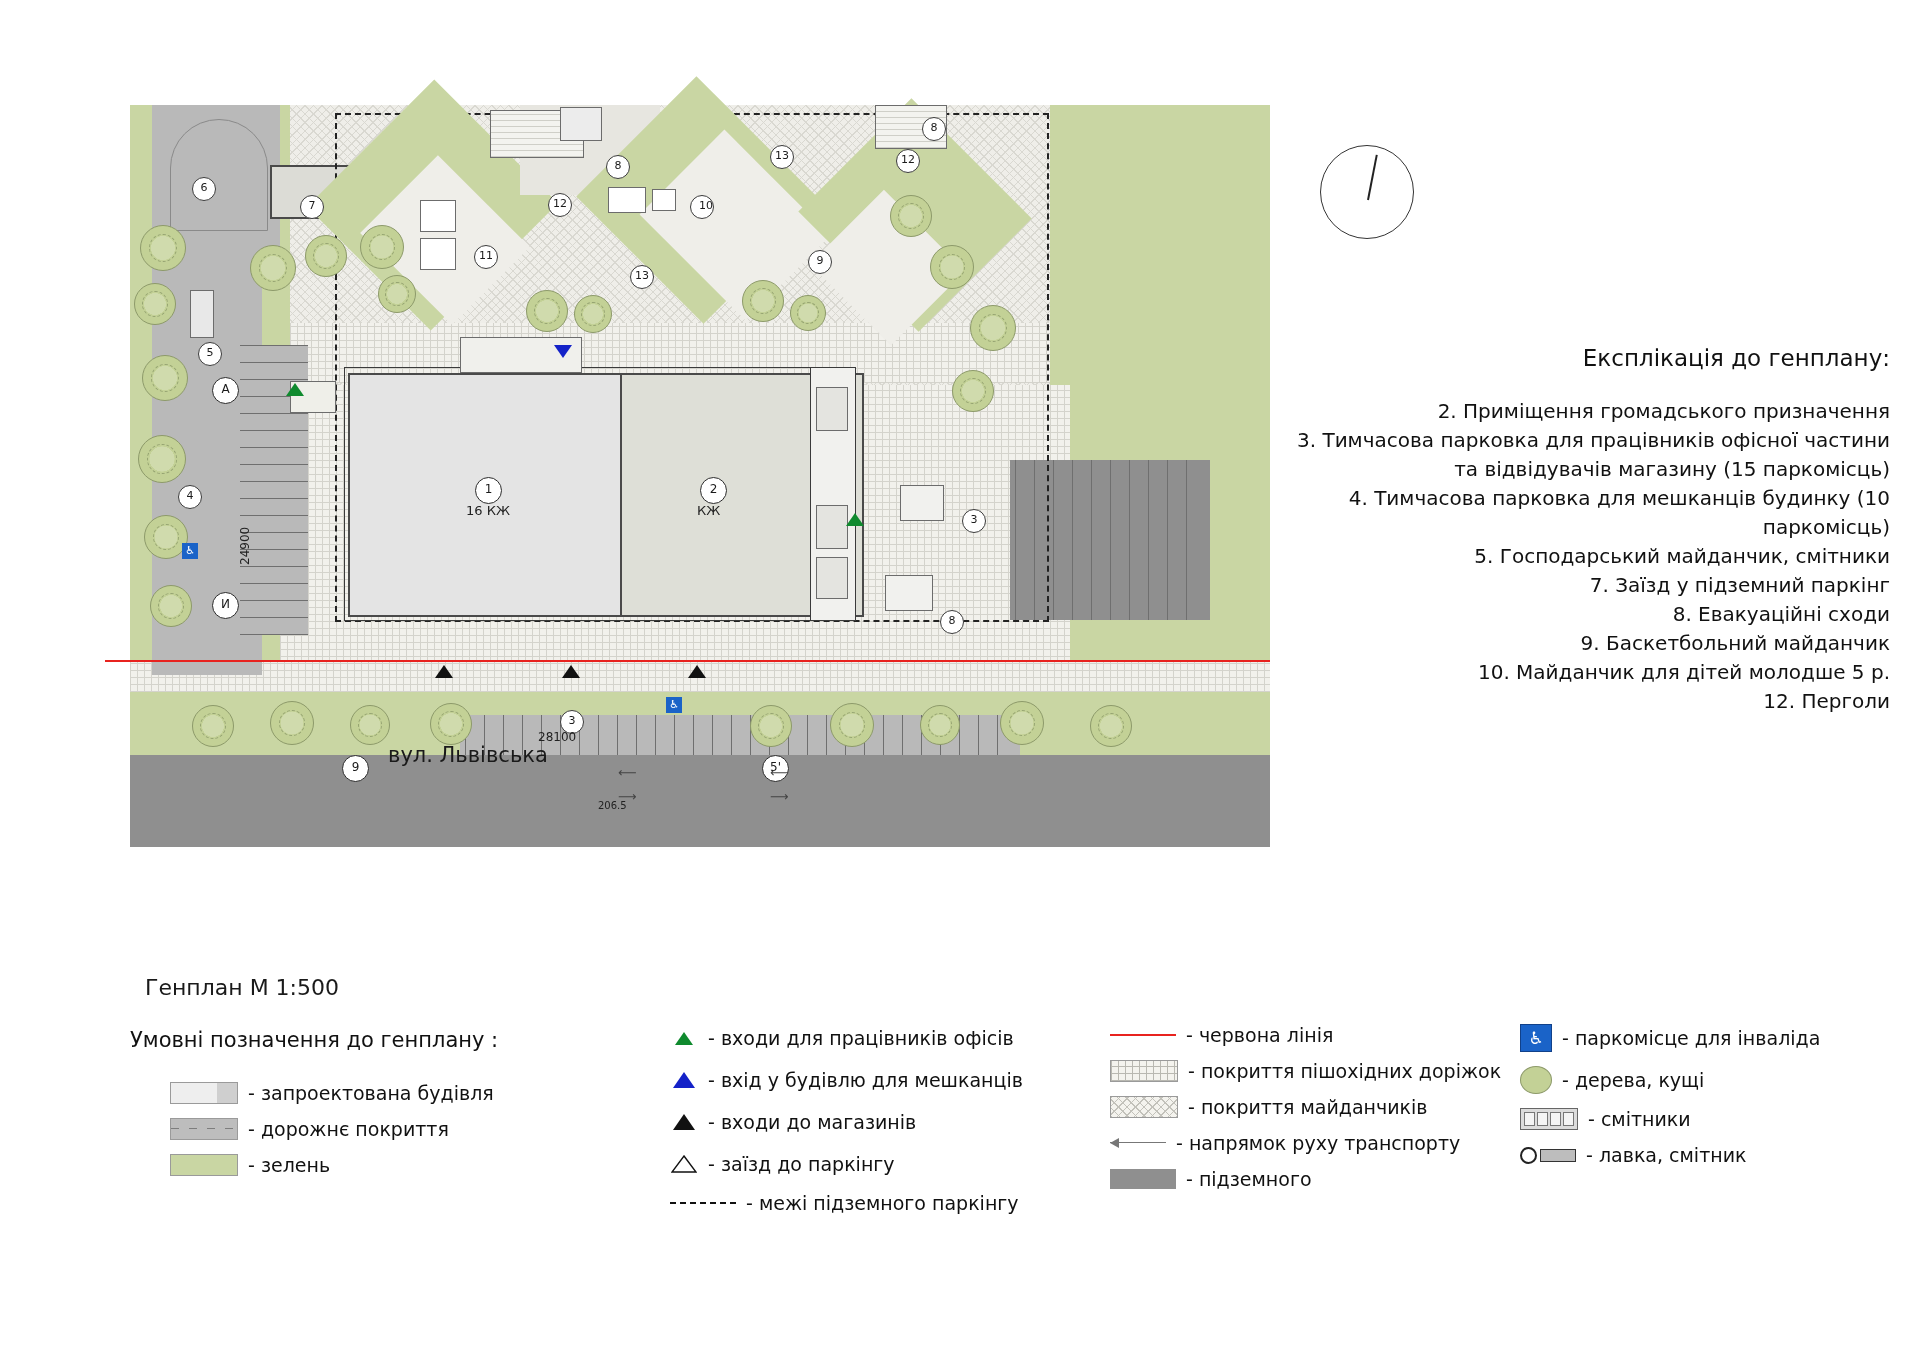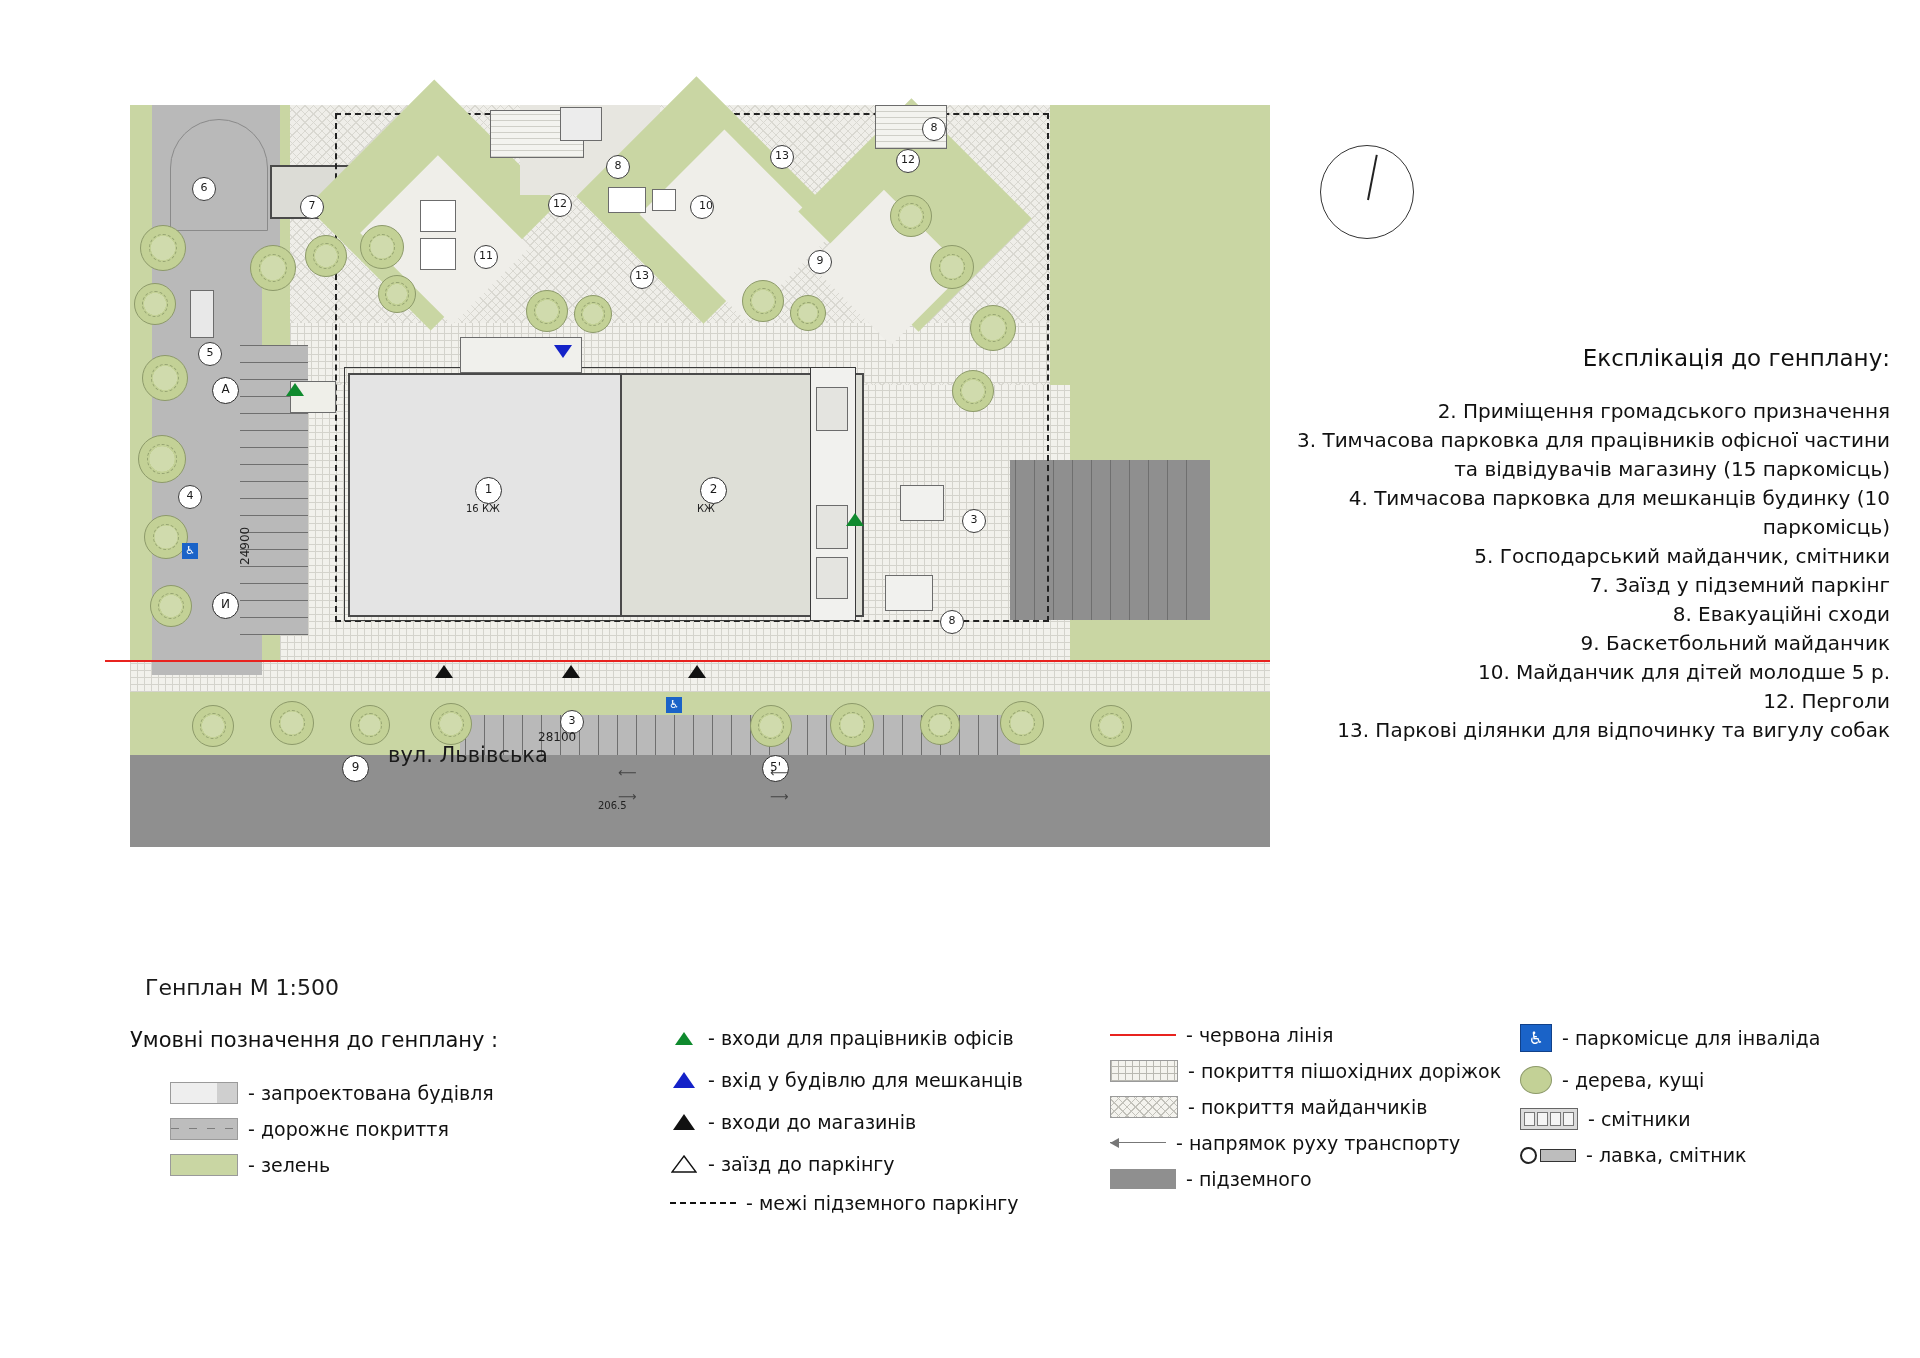--- a/index.html
+++ b/index.html
@@ -26,21 +26,21 @@
   .tree{position:absolute;border-radius:50%;background:
      radial-gradient(circle at 50% 50%, rgba(255,255,255,.22) 0 38%, rgba(0,0,0,0) 39%),
      #c3d196;border:1px solid #8d9a6a;}
   .tree:after{content:"";position:absolute;inset:18%;border-radius:50%;border:1px dashed #96a472;}
   .park-stripes{position:absolute;background:repeating-linear-gradient(0deg,#6f6f6f 0 1px,transparent 1px 17px);}
   .park-stripes-h{position:absolute;background:repeating-linear-gradient(90deg,#6f6f6f 0 1px,transparent 1px 19px);}
   .num{position:absolute;width:22px;height:22px;border-radius:50%;border:1px solid #3b3b3b;background:#fff;
        font-size:11px;line-height:20px;text-align:center;color:#1a1a1a;}
   .numb{position:absolute;width:25px;height:25px;border-radius:50%;border:1.4px solid #2b2b2b;background:#fff;
        font-size:12px;line-height:22px;text-align:center;}
-  .lbl{position:absolute;font-size:10px;color:#222;}
+  .lbl{position:absolute;font-size:13px;color:#222;}
   .dim{position:absolute;font-size:12px;color:#222;}
   .vdim{position:absolute;font-size:12px;color:#222;transform:rotate(-90deg);transform-origin:left top;white-space:nowrap;}
   .street{position:absolute;font-size:21px;color:#1a1a1a;}
   .tri-g{width:0;height:0;border-left:9px solid transparent;border-right:9px solid transparent;border-bottom:13px solid #0f8a2e;position:absolute;}
   .tri-k{width:0;height:0;border-left:9px solid transparent;border-right:9px solid transparent;border-bottom:13px solid #111;position:absolute;}
   .tri-b{width:0;height:0;border-left:9px solid transparent;border-right:9px solid transparent;border-top:13px solid #1422c8;position:absolute;}
   .arrow-r{position:absolute;font-size:13px;color:#444;}
 
   
   #compass{position:absolute;left:1320px;top:145px;width:92px;height:92px;border:1.6px solid #333;border-radius:50%;background:#fff;}
@@ -234,21 +234,20 @@
   <ol>
     <li>2. Приміщення громадського призначення</li>
     <li>3. Тимчасова парковка для працівників офісної частини та відвідувачів магазину  (15 паркомісць)</li>
     <li>4. Тимчасова парковка для мешканців будинку (10 паркомісць)</li>
     <li>5. Господарський майданчик, смітники</li>
     <li>7. Заїзд у підземний паркінг</li>
     <li>8. Евакуаційні сходи</li>
     <li>9. Баскетбольний майданчик</li>
     <li>10. Майданчик для дітей молодше 5 р.</li>
     <li>12. Перголи</li>
-    <li>13. Паркові ділянки для відпочинку та вигулу собак</li>
   </ol>
 </div>
 
 <div id="legend">
   <div class="ltitle" style="position:absolute;left:0;top:18px;">Умовні позначення до генплану :</div>
 
   <div class="col" style="left:40px;top:72px;">
     <div class="lrow">
       <div class="lsw swatch-build"></div>
       <div class="ltxt">- запроектована будівля</div>

